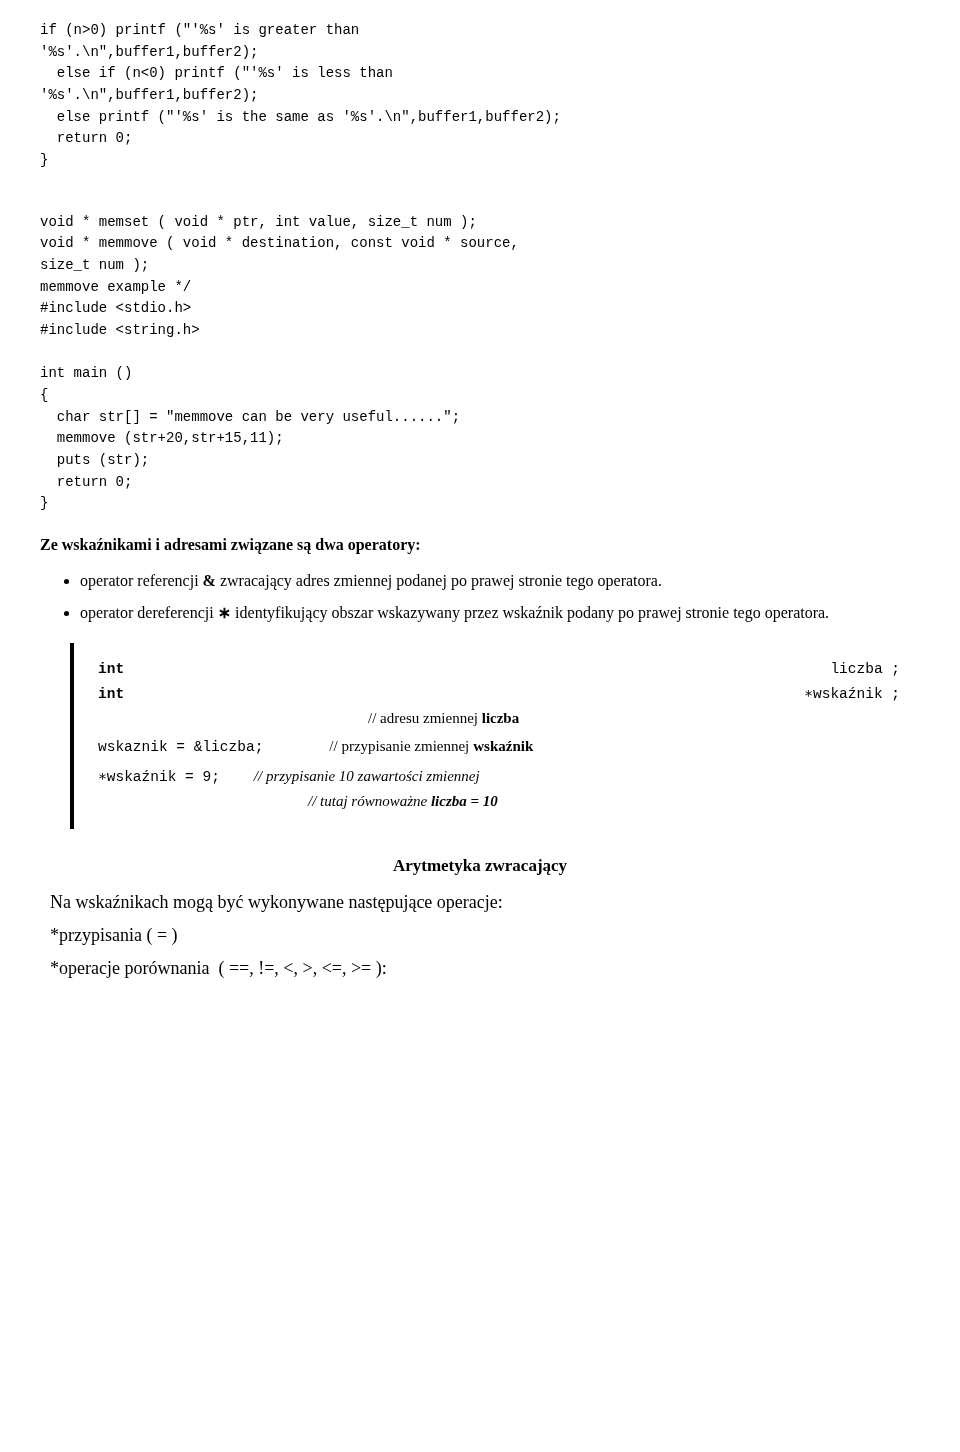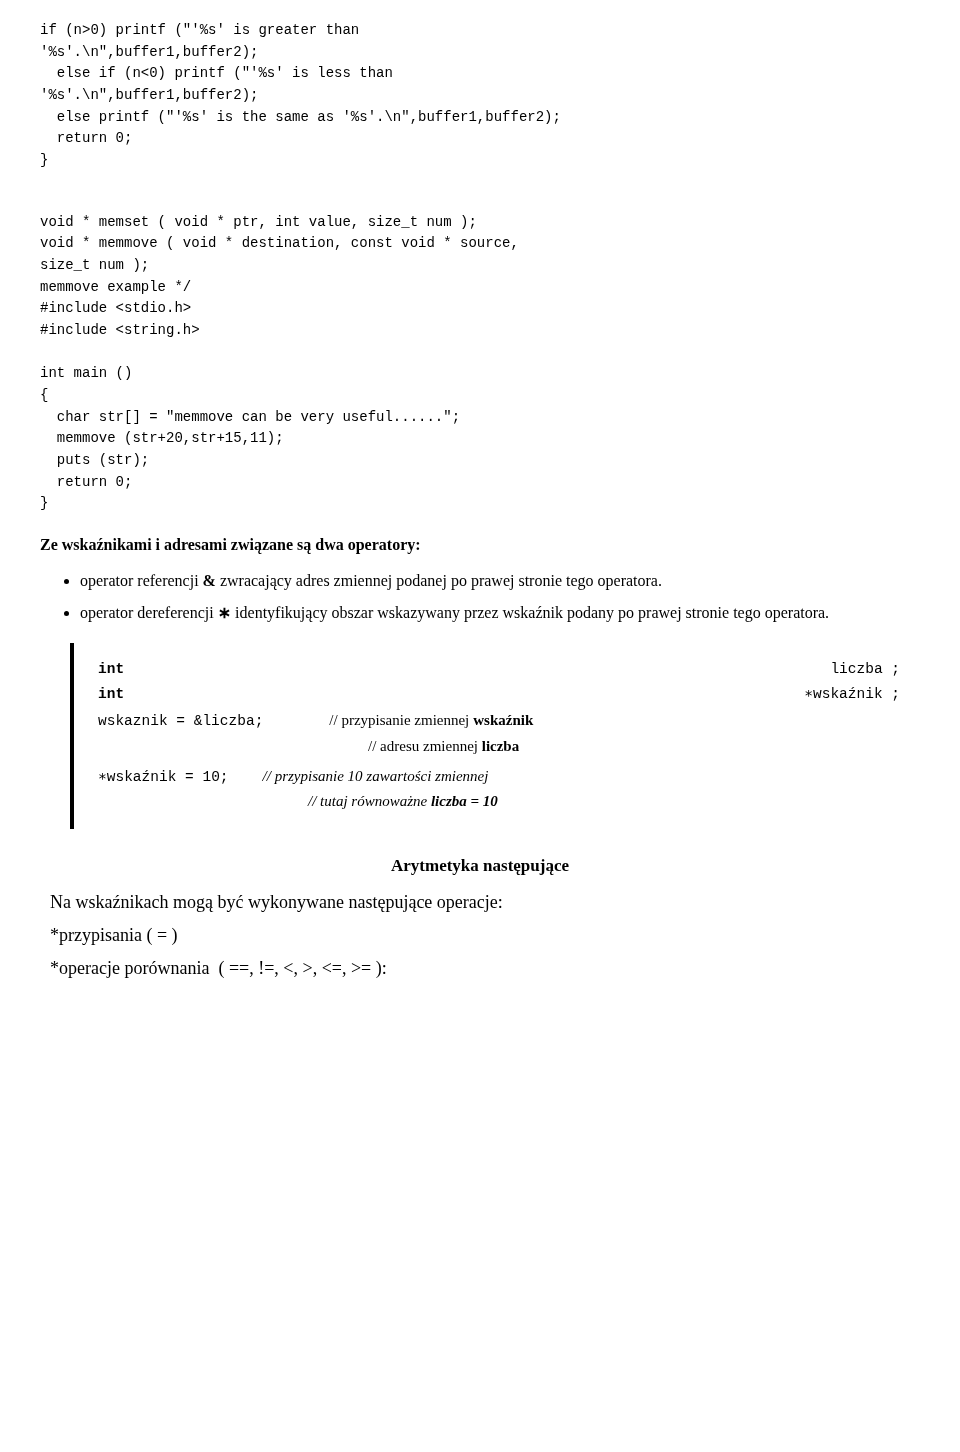--- a/index.html
+++ b/index.html
@@ -125,41 +125,41 @@
 
 <div class="inline-code-box">
   <div class="code-line">
     <span class="mono bold">int</span>
     <span class="mono">liczba ;</span>
   </div>
   <div class="code-line">
     <span class="mono bold">int</span>
     <span class="mono">∗wskaźnik ;</span>
   </div>
+  <div style="display:flex; flex-wrap:wrap; align-items:baseline; margin-left: 0;">
+    <span style="display:inline-block; width:210px;"></span>
+    <span class="comment" style="margin-left:60px;">// adresu zmiennej <strong>liczba</strong></span>
+  </div>
   <div style="display:flex; flex-wrap:wrap; gap:6px; align-items:baseline; margin-top:2px;">
     <span class="mono">wskaznik = &amp;liczba;</span>
     <span style="flex:1; display:flex; flex-wrap:wrap; gap:4px; align-items:baseline; margin-left: 60px;">
       <span class="comment">// przypisanie zmiennej</span>
       <span class="comment bold">wskaźnik</span>
     </span>
   </div>
-  <div style="display:flex; flex-wrap:wrap; align-items:baseline; margin-left: 0;">
-    <span style="display:inline-block; width:210px;"></span>
-    <span class="comment" style="margin-left:60px;">// adresu zmiennej <strong>liczba</strong></span>
-  </div>
   <div style="display:flex; flex-wrap:wrap; gap:6px; align-items:baseline; margin-top:4px;">
-    <span class="mono">∗wskaźnik = 10;</span>
+    <span class="mono">∗wskaźnik = 9;</span>
     <span style="margin-left:28px;" class="comment italic">// przypisanie 10 zawartości zmiennej</span>
   </div>
   <div style="display:flex; flex-wrap:wrap; align-items:baseline;">
     <span style="display:inline-block; width:210px;"></span>
     <span class="comment italic">// tutaj równoważne <strong>liczba = 10</strong></span>
   </div>
 </div>
 
 <div class="arytmetyka-section">
-  <p class="arytmetyka-heading">Arytmetyka następujące</p>
+  <p class="arytmetyka-heading">Arytmetyka zwracający</p>
   <div class="arytmetyka-text">
     <p>Na wskaźnikach mogą być wykonywane następujące operacje:</p>
     <p style="margin-top:4px;">*przypisania ( = )</p>
     <p style="margin-top:4px;">*operacje porównania &nbsp;( ==, !=, &lt;, &gt;, &lt;=, &gt;= ):</p>
   </div>
 </div>
 
 </body></html>

